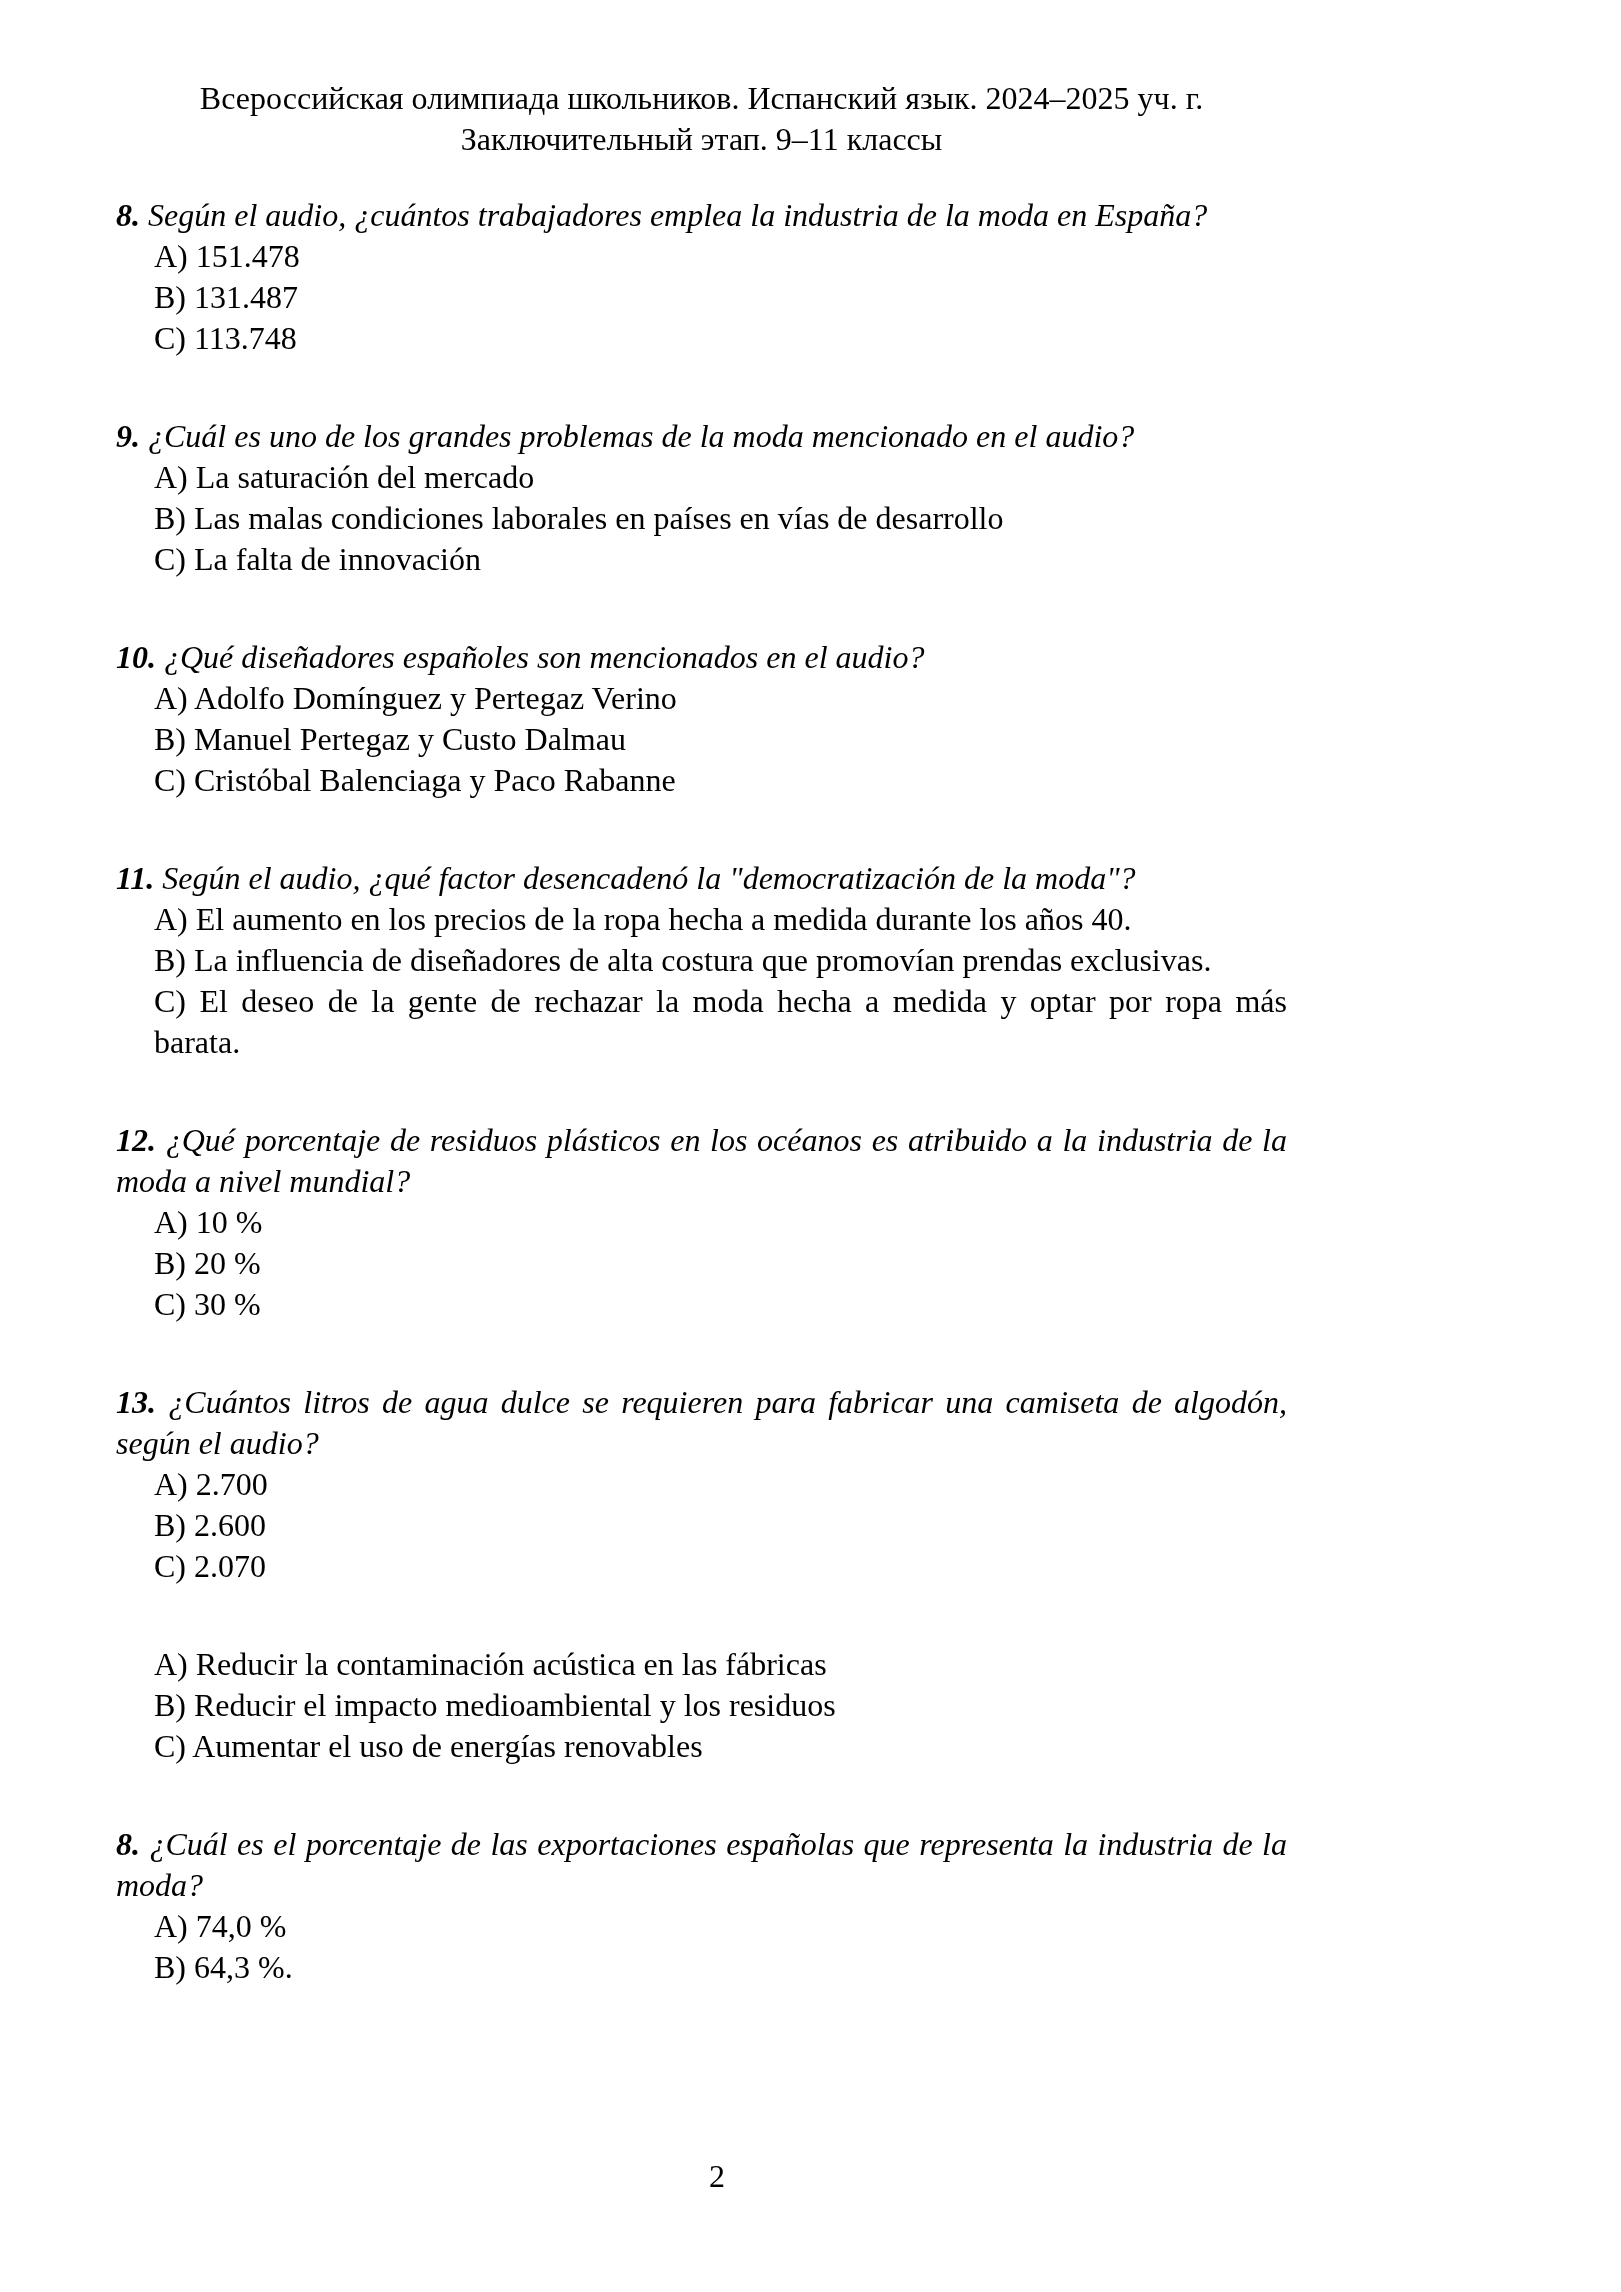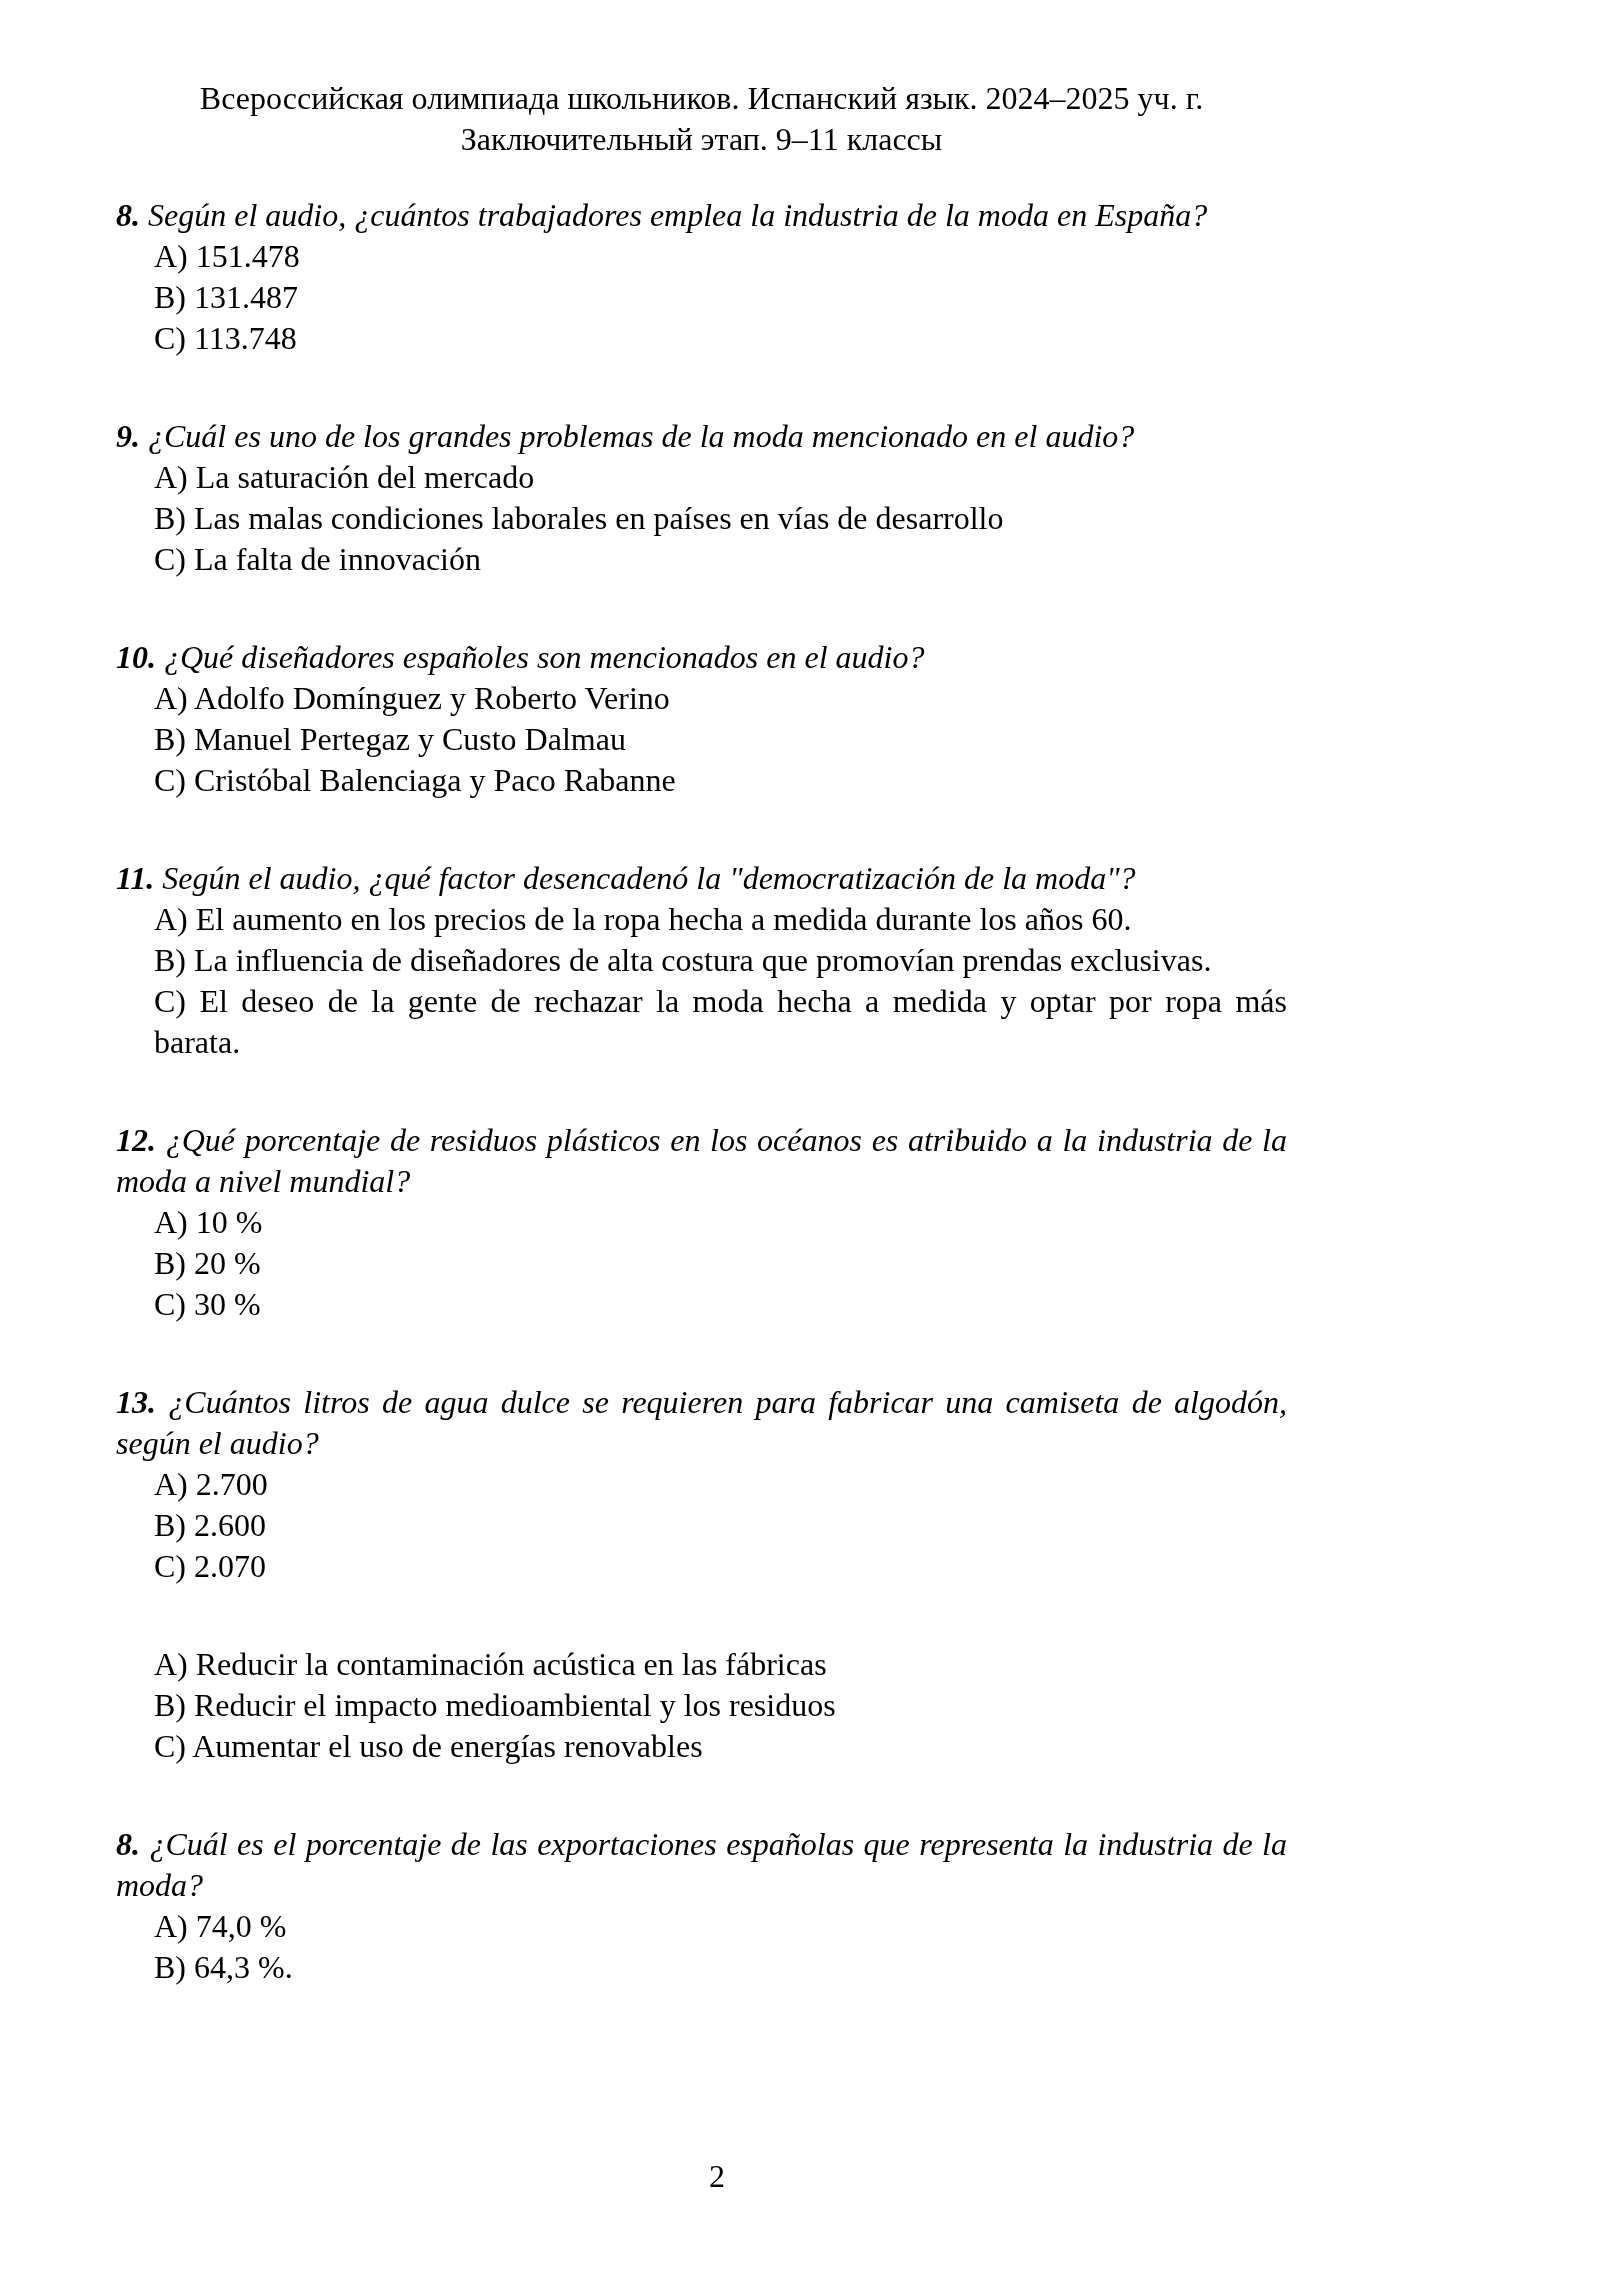--- a/index.html
+++ b/index.html
@@ -69,28 +69,28 @@
 
   <div class="question-block">
     <p class="q-text"><span class="q-number">9.</span> <span>¿Cuál es uno de los grandes problemas de la moda mencionado en el audio?</span></p>
     <p class="option">A) La saturación del mercado</p>
     <p class="option">B) Las malas condiciones laborales en países en vías de desarrollo</p>
     <p class="option">C) La falta de innovación</p>
   </div>
 
   <div class="question-block">
     <p class="q-text"><span class="q-number">10.</span> <span>¿Qué diseñadores españoles son mencionados en el audio?</span></p>
-    <p class="option">A) Adolfo Domínguez y Roberto Verino</p>
+    <p class="option">A) Adolfo Domínguez y Pertegaz Verino</p>
     <p class="option">B) Manuel Pertegaz y Custo Dalmau</p>
     <p class="option">C) Cristóbal Balenciaga y Paco Rabanne</p>
   </div>
 
   <div class="question-block">
     <p class="q-text"><span class="q-number">11.</span> <span>Según el audio, ¿qué factor desencadenó la "democratización de la moda"?</span></p>
-    <p class="option">A) El aumento en los precios de la ropa hecha a medida durante los años 60.</p>
+    <p class="option">A) El aumento en los precios de la ropa hecha a medida durante los años 40.</p>
     <p class="option">B) La influencia de diseñadores de alta costura que promovían prendas exclusivas.</p>
     <p class="option">C) El deseo de la gente de rechazar la moda hecha a medida y optar por ropa más barata.</p>
   </div>
 
   <div class="question-block">
     <p class="q-text"><span class="q-number">12.</span> <span>¿Qué porcentaje de residuos plásticos en los océanos es atribuido a la industria de la moda a nivel mundial?</span></p>
     <p class="option">A) 10 %</p>
     <p class="option">B) 20 %</p>
     <p class="option">C) 30 %</p>
   </div>

